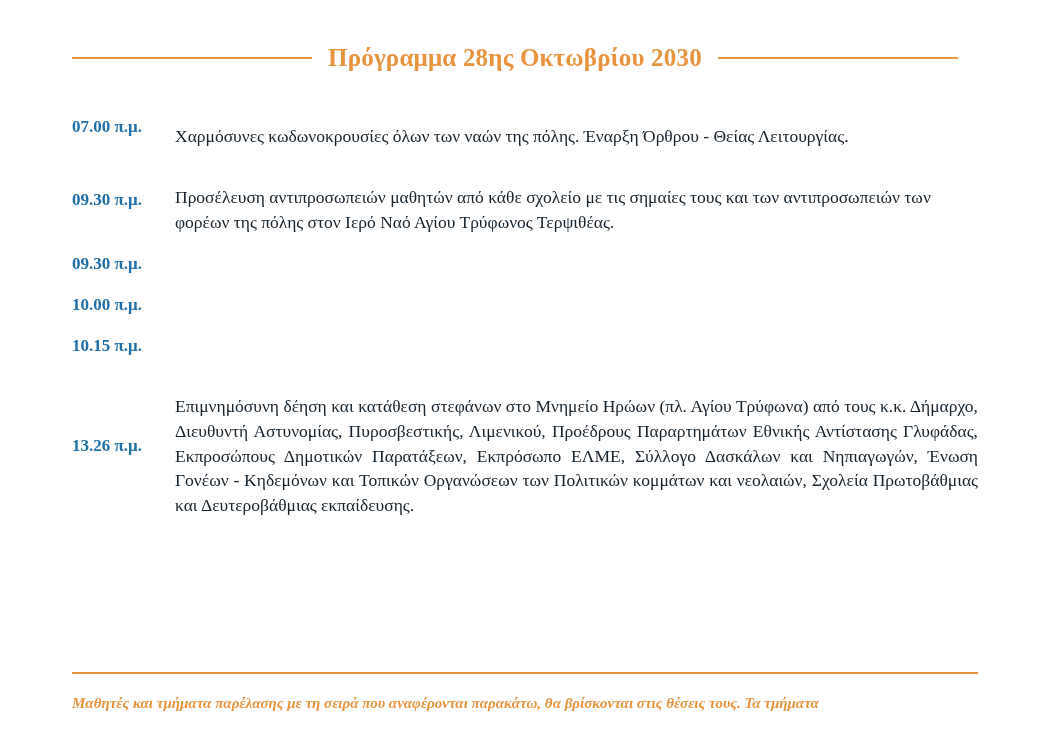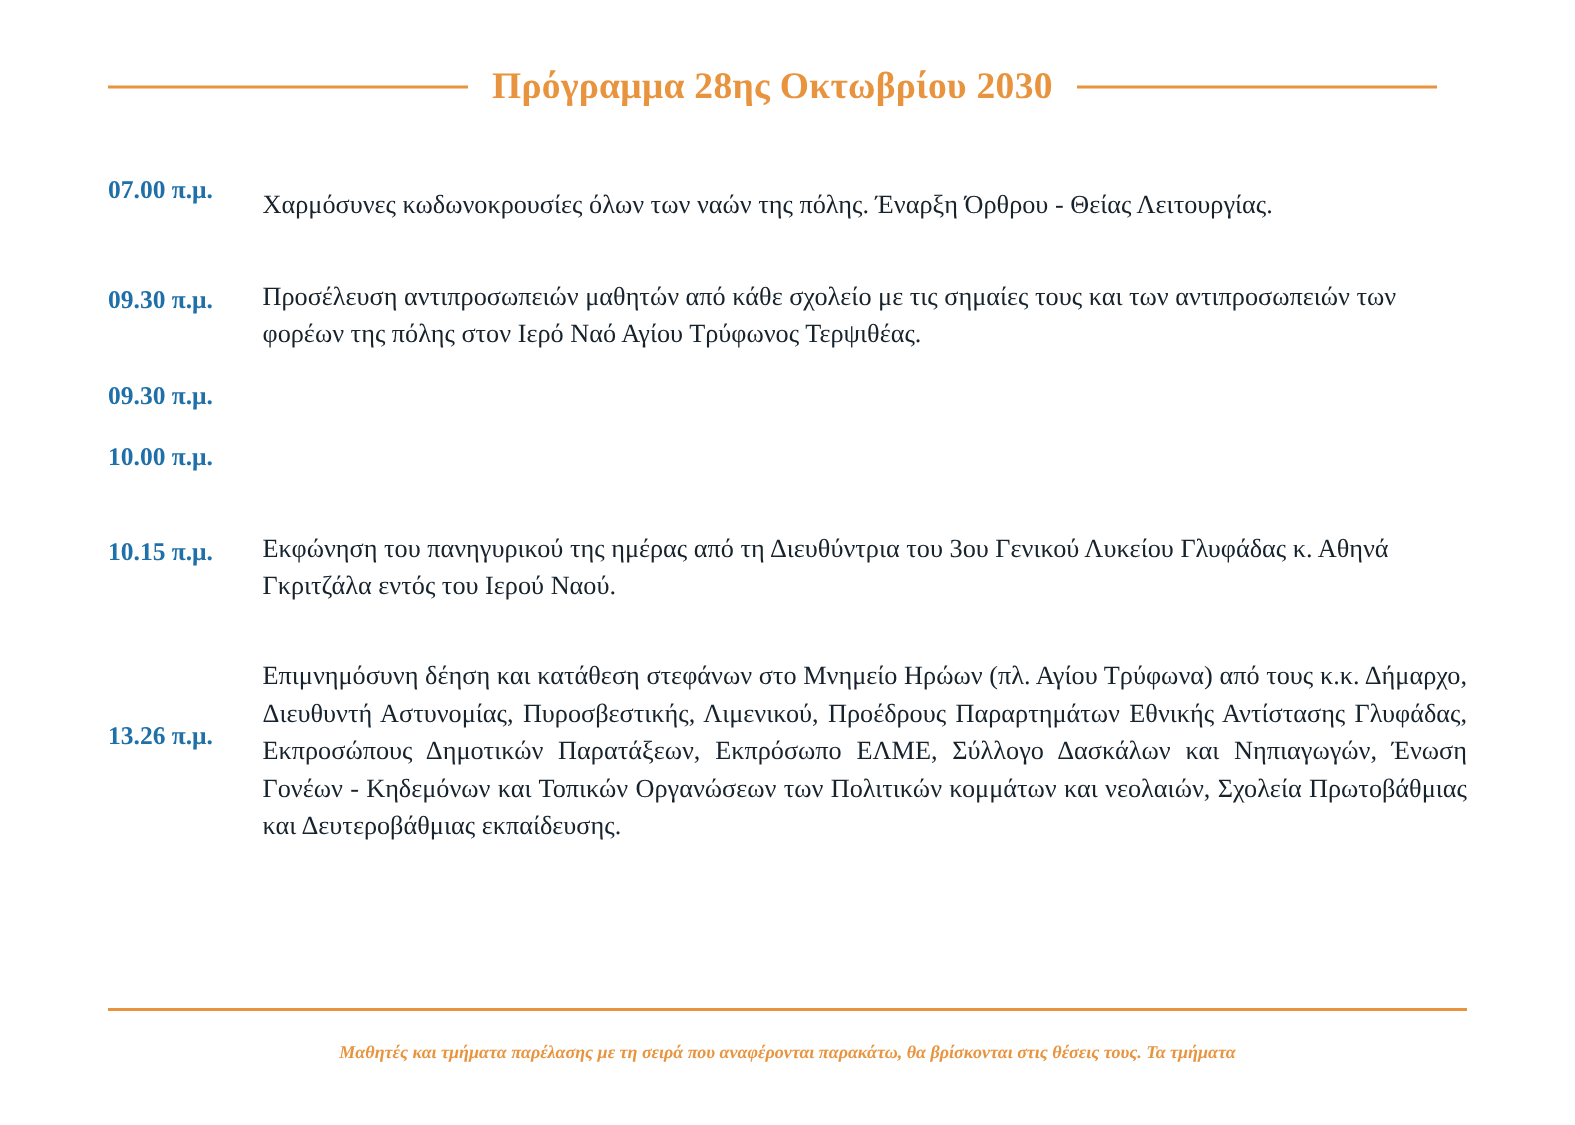--- a/index.html
+++ b/index.html
@@ -89,26 +89,26 @@
     right: 72px;
     top: 628px;
     height: 2px;
     background: #e8943f;
   }
   .footer-note {
     position: absolute;
     left: 72px;
     right: 72px;
     top: 648px;
-    text-align: center;
+    text-align: left;
     color: #e8943f;
     font-family: "Liberation Serif", serif;
     font-style: italic;
     font-weight: bold;
-    font-size: 12px;
+    font-size: 15px;
     line-height: 1.55;
   }
   .footer-note span { display: block; }
 </style>
 </head>
 <body>
 
 <div class="page">
 
   <div class="title-row">
@@ -132,21 +132,20 @@
     <div class="entry">
       <div class="entry-time">09.30 π.μ.</div>
     </div>
 
     <div class="entry">
       <div class="entry-time">10.00 π.μ.</div>
     </div>
 
     <div class="entry">
       <div class="entry-time">10.15 π.μ.</div>
-      <div class="entry-text">Εκφώνηση του πανηγυρικού της ημέρας από τη Διευθύντρια του 3ου Γενικού Λυκείου Γλυφάδας κ. Αθηνά Γκριτζάλα εντός του Ιερού Ναού.</div>
     </div>
 
     <div class="entry justified">
       <div class="entry-time">13.26 π.μ.</div>
       <div class="entry-text">Επιμνημόσυνη δέηση και κατάθεση στεφάνων στο Μνημείο Ηρώων (πλ. Αγίου Τρύφωνα) από τους κ.κ. Δήμαρχο, Διευθυντή Αστυνομίας, Πυροσβεστικής, Λιμενικού, Προέδρους Παραρτημάτων Εθνικής Αντίστασης Γλυφάδας, Εκπροσώπους Δημοτικών Παρατάξεων, Εκπρόσωπο ΕΛΜΕ, Σύλλογο Δασκάλων και Νηπιαγωγών, Ένωση Γονέων - Κηδεμόνων και Τοπικών Οργανώσεων των Πολιτικών κομμάτων και νεολαιών, Σχολεία Πρωτοβάθμιας και Δευτεροβάθμιας εκπαίδευσης.</div>
     </div>
 
 
   </div>
 

